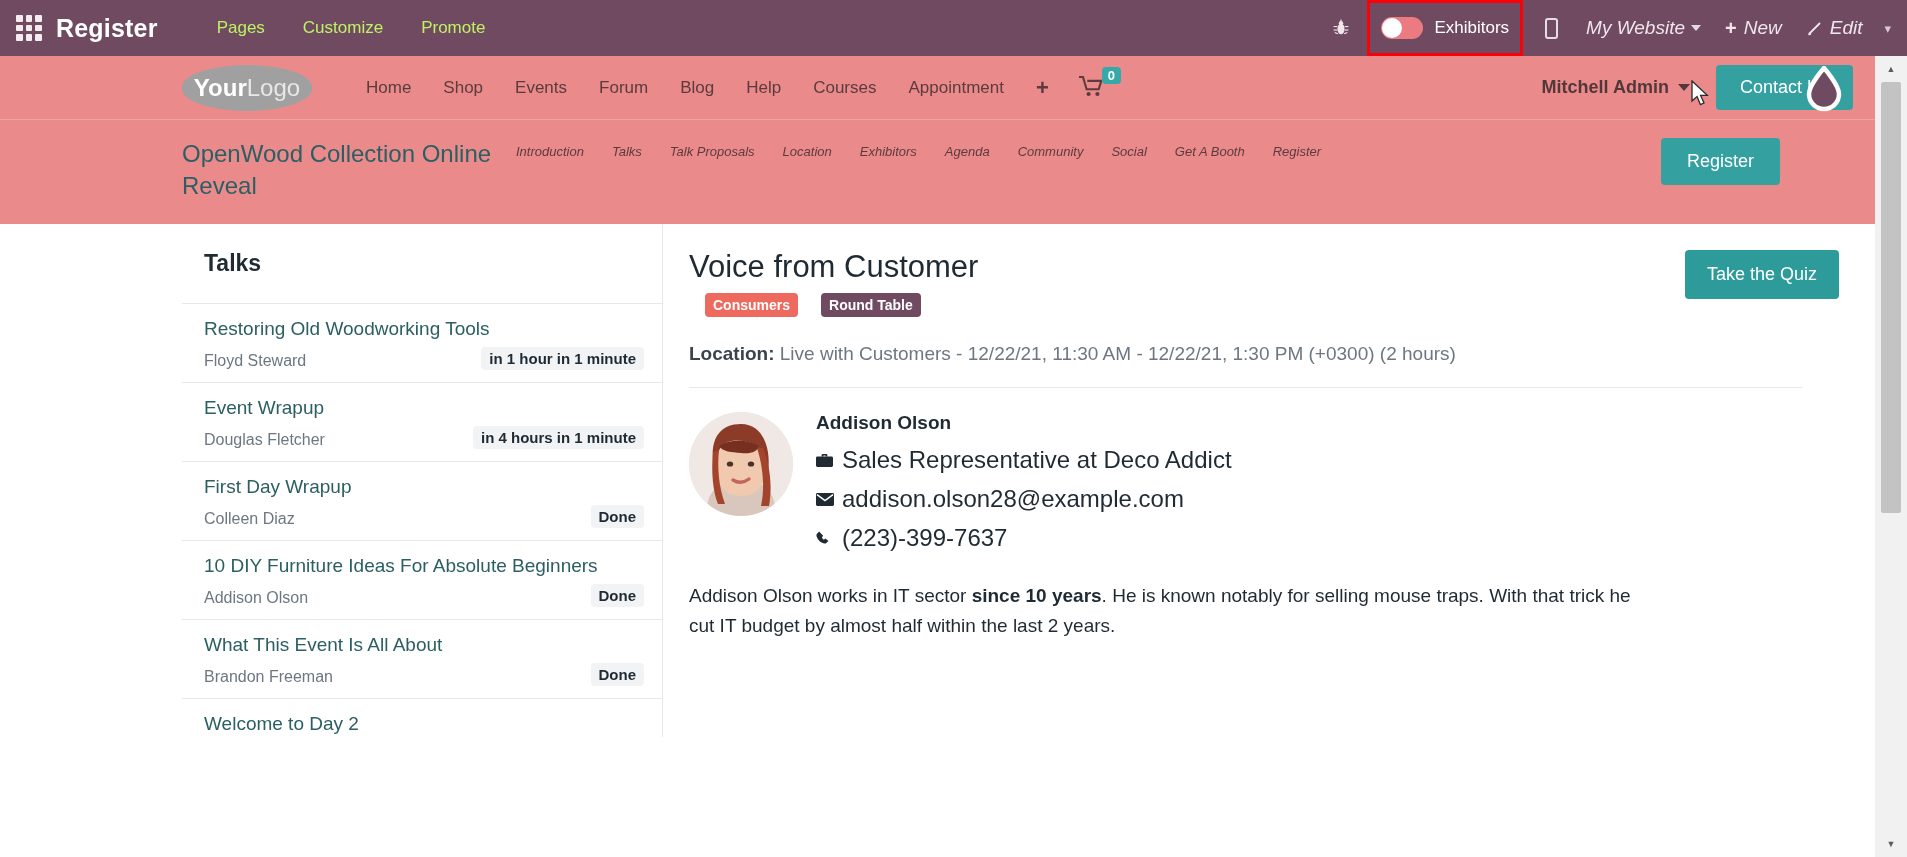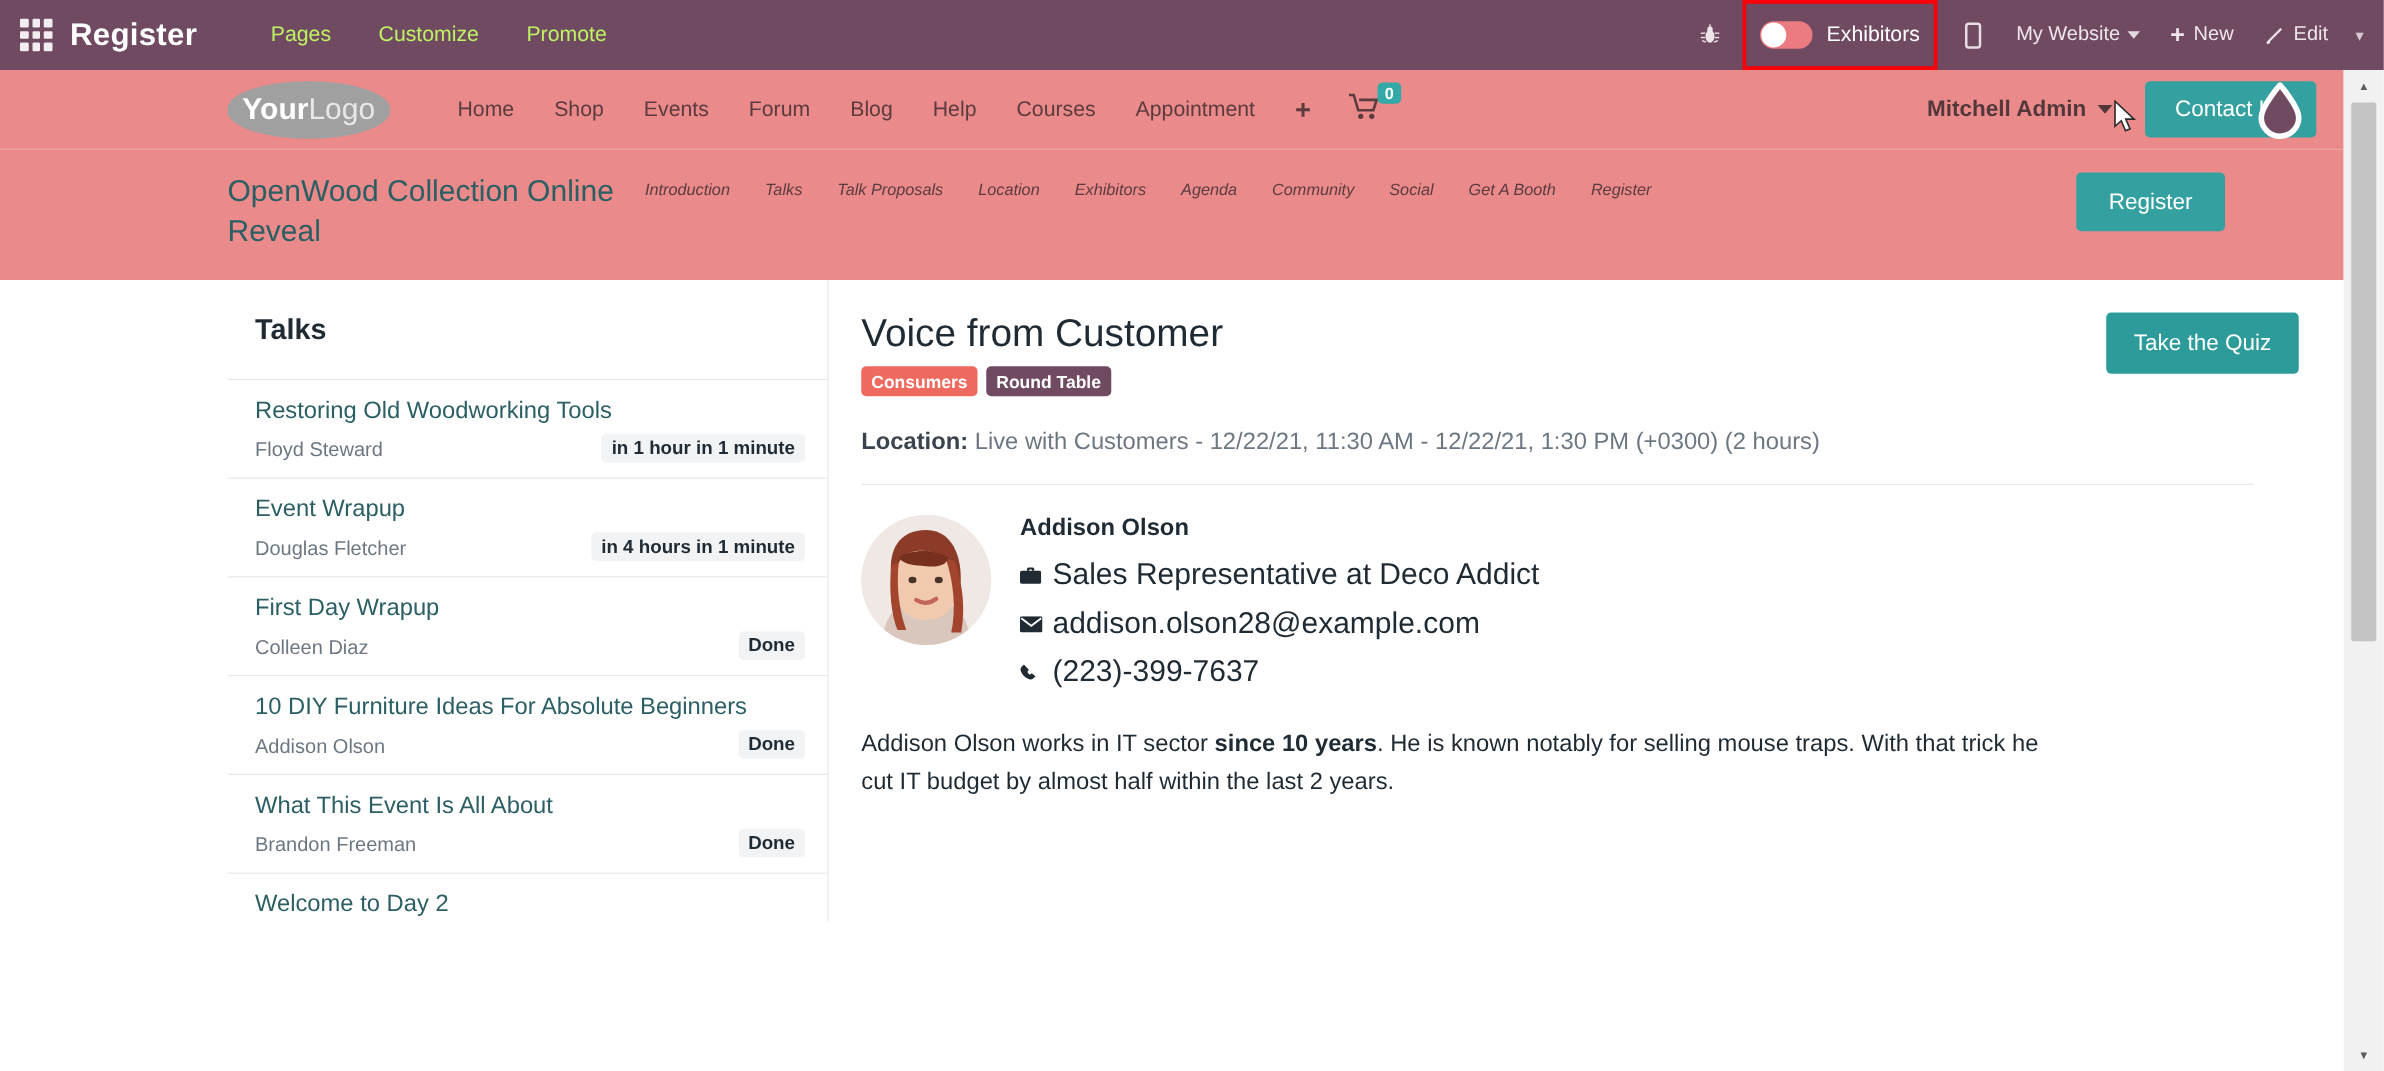--- a/index.html
+++ b/index.html
@@ -53,21 +53,21 @@
   }
   .switch::after {
     content: ""; position: absolute; left: 1px; top: 1px;
     width: 20px; height: 20px; border-radius: 50%; background: #ffffff;
   }
   .publish-label { font-size: 17px; color: #ffffff; white-space: nowrap; }
   .phone-ic {
     width: 13px; height: 21px; border: 2px solid #e8dde4; border-radius: 3px;
     margin: 0 4px;
   }
-  .sys-text { font-size: 16px; color: #efe6ec; white-space: nowrap; }
+  .sys-text { font-size: 19px; color: #efe6ec; white-space: nowrap; font-style: italic; }
   .caret-d {
     width: 0; height: 0; margin-left: 6px;
     border-left: 5px solid transparent; border-right: 5px solid transparent;
     border-top: 6px solid #e5d9e0;
   }
   .plus-ic { font-size: 20px; font-weight: bold; margin-right: 7px; line-height: 1; }
   .pencil-ic { margin-right: 7px; display:flex; }
   .chev-last { font-size: 13px; padding: 0 16px 0 10px; color: #d9c8d3; cursor: pointer; }
 
   
@@ -149,21 +149,21 @@
   .talk-status {
     font-size: 15px; font-weight: bold; color: #1f2a33;
     background: #f1f3f5; border-radius: 4px; padding: 3px 8px; white-space: nowrap;
   }
 
   .main-col { flex: 1; padding: 26px 0 0 26px; }
   .main-inner { padding-right: 36px; }
   .main-top { display: flex; align-items: flex-start; }
   .talk-title { font-size: 31px; color: #1f2a33; font-weight: normal; line-height: 1.1; }
   .badges { margin-top: 9px; display: flex; gap: 7px; }
-  .badge { font-size: 14px; font-weight: bold; color: #fff; border-radius: 4px; padding: 4px 8px; }
+  .badge { font-size: 14px; font-weight: bold; color: #fff; border-radius: 4px; padding: 4px 8px; margin-left: 16px; }
   .badge-consumers { background: #ef6a5e; }
   .badge-round { background: #6f4a60; }
   .btn-quiz {
     background: #2e9b9b; color: #fff; font-size: 18px;
     padding: 14px 22px; border-radius: 4px; margin-left: auto;
     cursor: pointer; white-space: nowrap;
   }
   .location-row {
     margin-top: 26px; padding-bottom: 22px; font-size: 19px; color: #6d7782;
     border-bottom: 1px solid #e6e9eb; margin-right: 36px;

